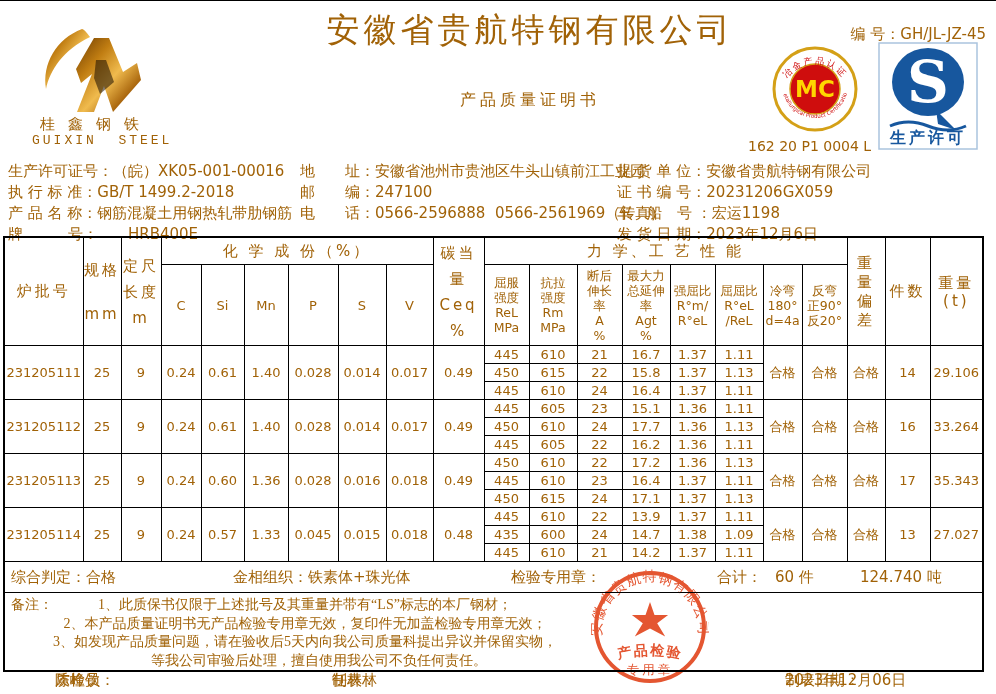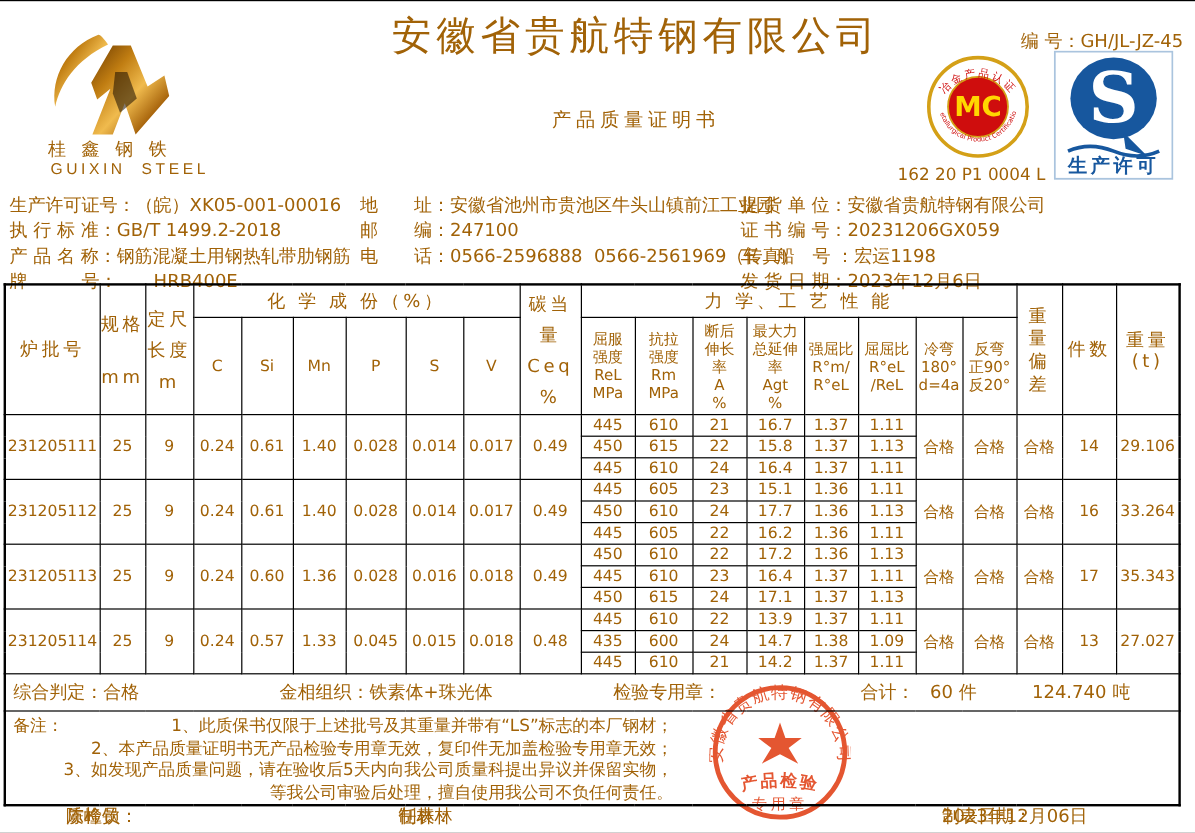--- a/index.html
+++ b/index.html
@@ -9,21 +9,21 @@
 
   
   .company-title{position:absolute;top:8px;left:230px;width:600px;text-align:center;
      font-family:"DejaVu Serif",serif;font-size:33px;letter-spacing:4px;white-space:nowrap;}
   .doc-title{position:absolute;top:90px;left:230px;width:600px;text-align:center;
      font-family:"DejaVu Serif",serif;font-size:16px;letter-spacing:4px;}
   .serial{position:absolute;top:25px;right:10px;font-size:15px;white-space:pre;}
 
   .guixin-logo{position:absolute;top:26px;left:36px;}
   .logo-cn{position:absolute;top:115px;left:40px;font-size:15px;font-weight:normal;letter-spacing:13px;white-space:nowrap;}
-  .logo-en{position:absolute;top:133px;left:42px;font-family:Liberation Sans, sans-serif;font-size:13px;letter-spacing:3px;white-space:pre;}
+  .logo-en{position:absolute;top:133px;left:32px;font-family:Liberation Mono, monospace;font-size:13px;letter-spacing:3px;white-space:pre;}
 
   .mc-logo{position:absolute;top:46px;left:772px;}
   .mc-number{position:absolute;top:138px;left:748px;font-size:14px;white-space:pre;}
   .qs-logo{position:absolute;top:42px;left:878px;}
 
   
   .info{position:absolute;top:161px;left:0;width:996px;font-size:15px;}
   .info-col{position:absolute;top:0;}
   .info-col.c1{left:8px;width:290px;}
   .info-col.c2{left:300px;width:315px;}
@@ -42,21 +42,21 @@
   th.lh-spec{line-height:44px;}
   th.lh-len{line-height:26px;margin-top:23px;}
   th.lh-ceq{line-height:26px;}
   th.lh-mech{line-height:15px;font-size:12.5px;}
   th.lh-wdev{line-height:19px;}
   th.lh-wt{line-height:18px;}
   tbody.batches td{height:17px;}
   td.batch-no{font-size:13px;}
   tr.summary td{height:30px;position:relative;border-left:none;border-right:none;}
   tr.summary .pos{position:absolute;top:6px;font-size:15px;white-space:pre;}
-  tr.notes td{height:66px;text-align:right;vertical-align:top;border:none;}
+  tr.notes td{height:66px;text-align:center;vertical-align:top;border:none;font-family:Liberation Serif, serif;}
   .notes-wrap{display:flex;padding:3px 0 0 6px;font-size:14px;line-height:18.5px;}
   .notes-label{white-space:pre;}
   .notes-lines div{white-space:pre;}
 
   
   .stamp{position:absolute;top:568px;left:591px;z-index:5;opacity:.92;mix-blend-mode:multiply;}
   .footer{position:absolute;top:671px;left:0;width:996px;font-size:15px;}
   .footer span{position:absolute;white-space:pre;}
   .f-inspector{left:55px;}
   .f-tabulator{left:332px;}

